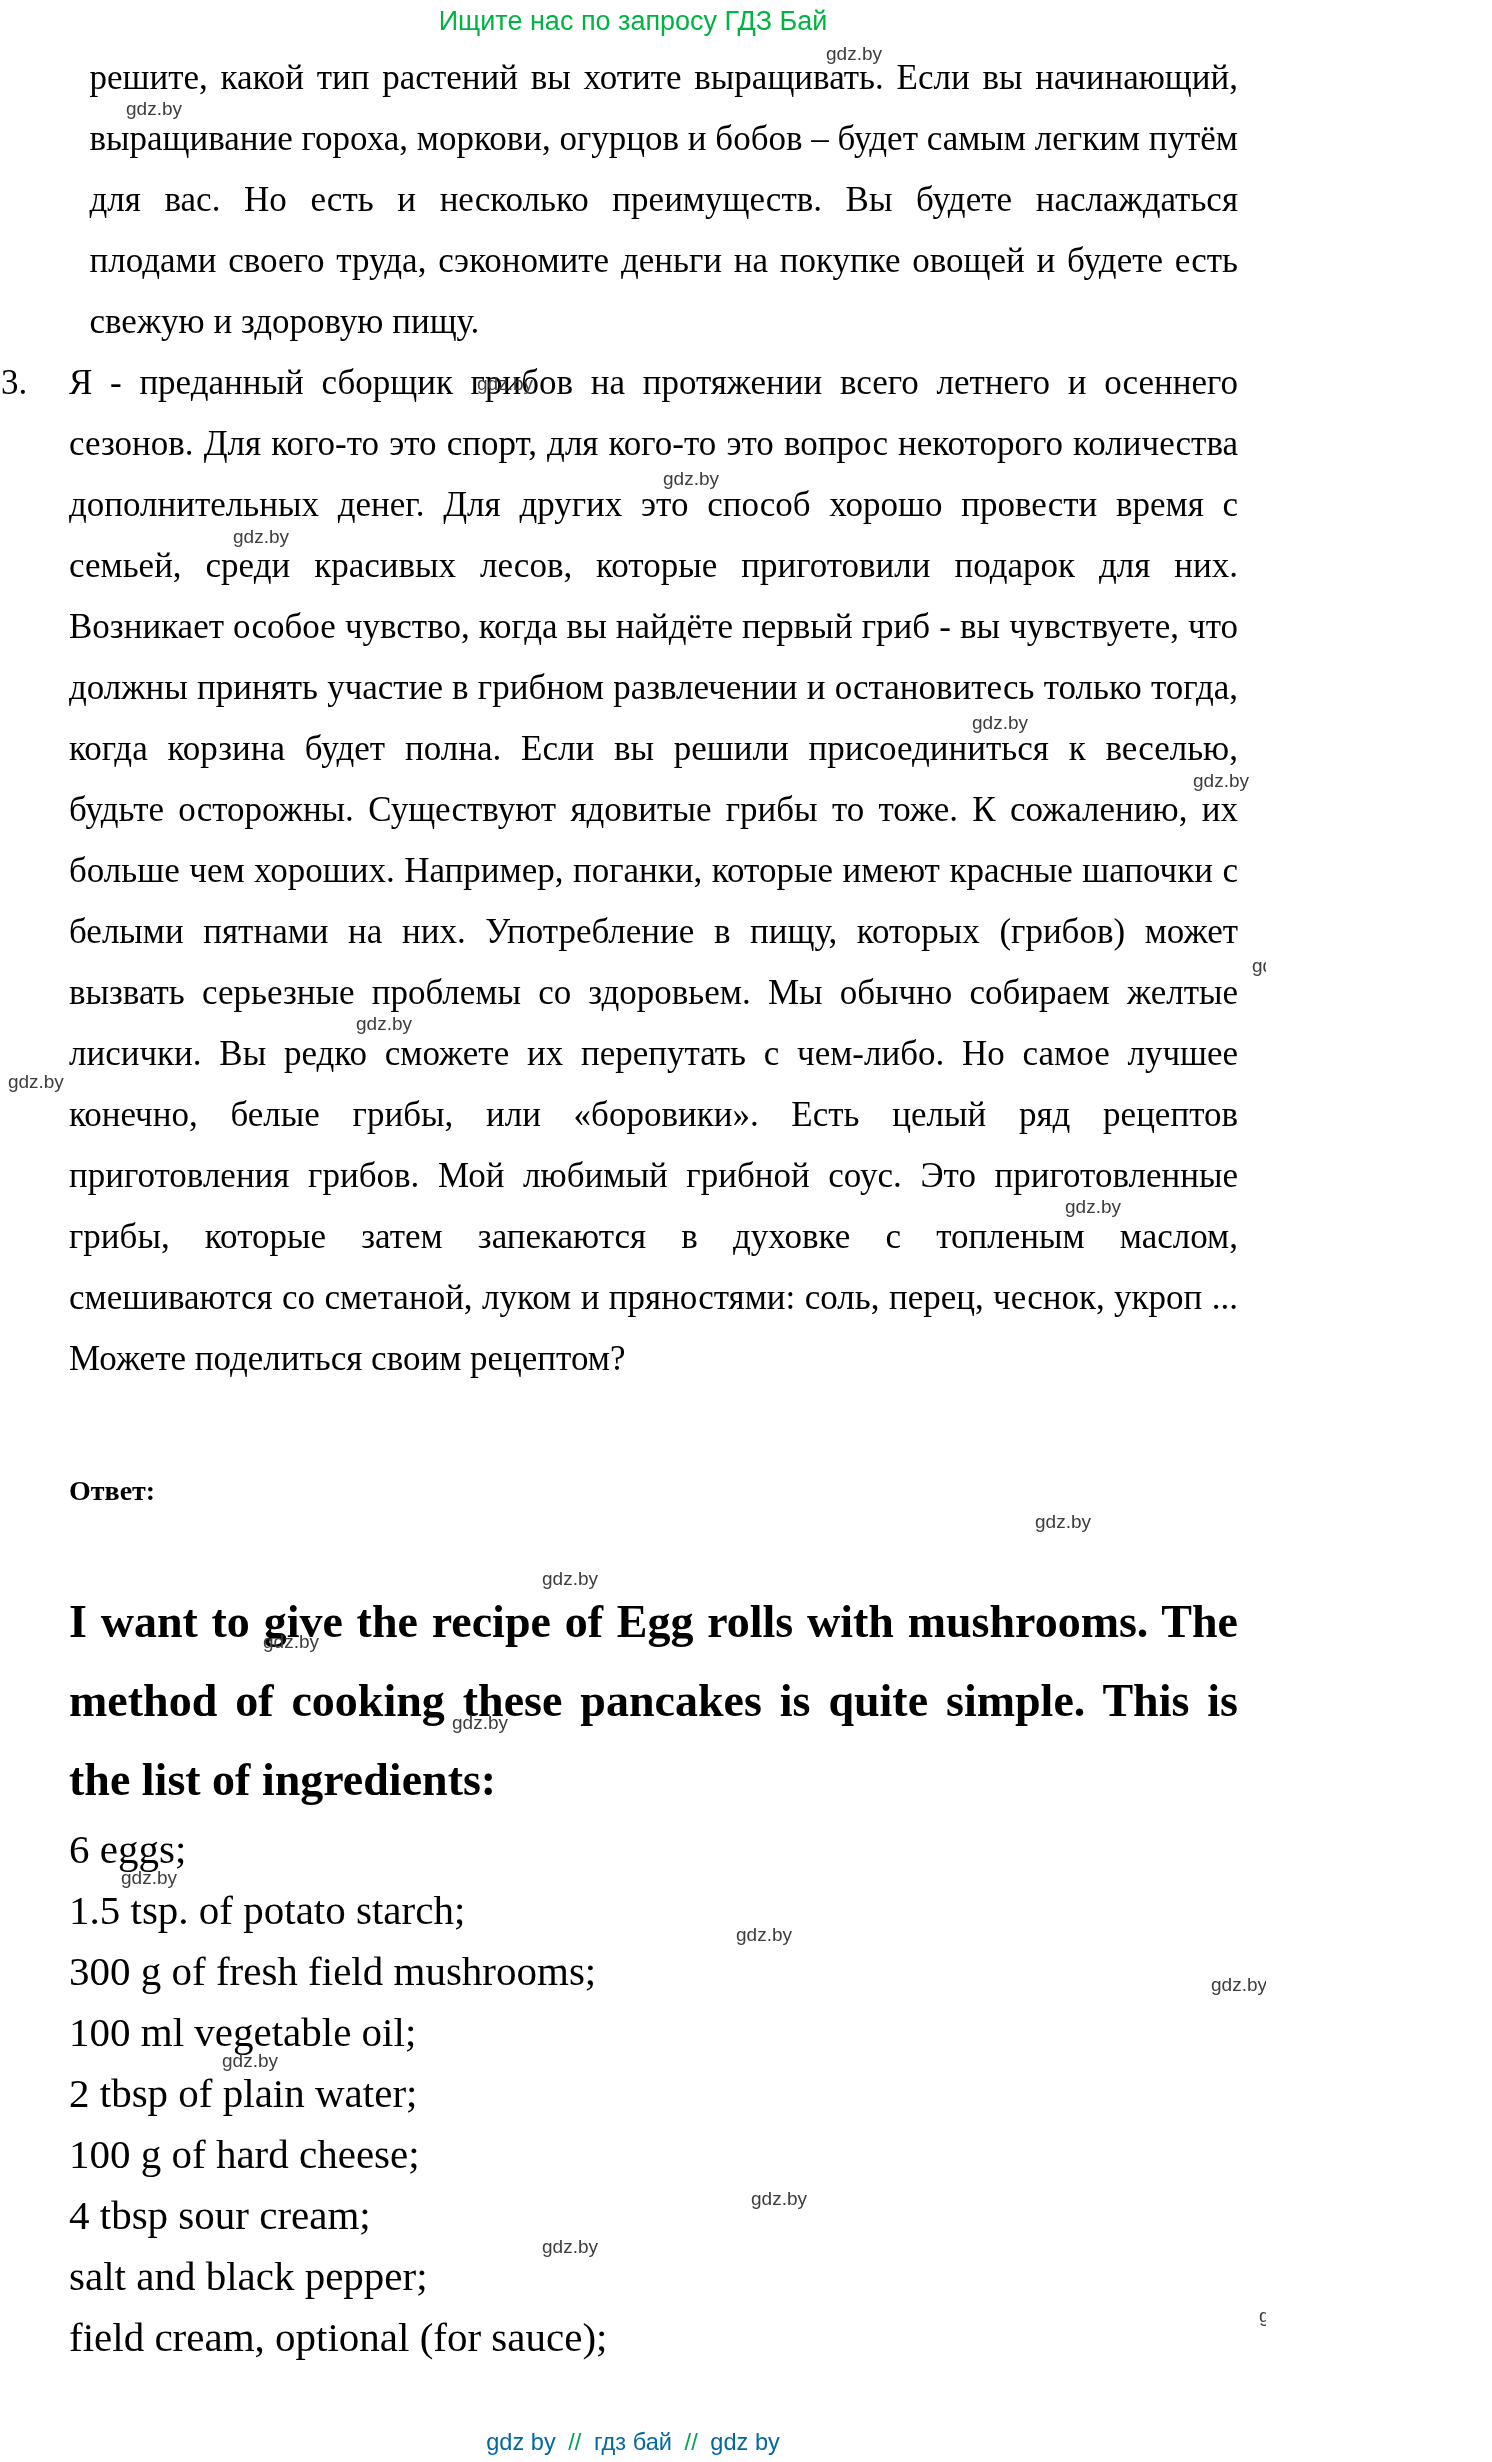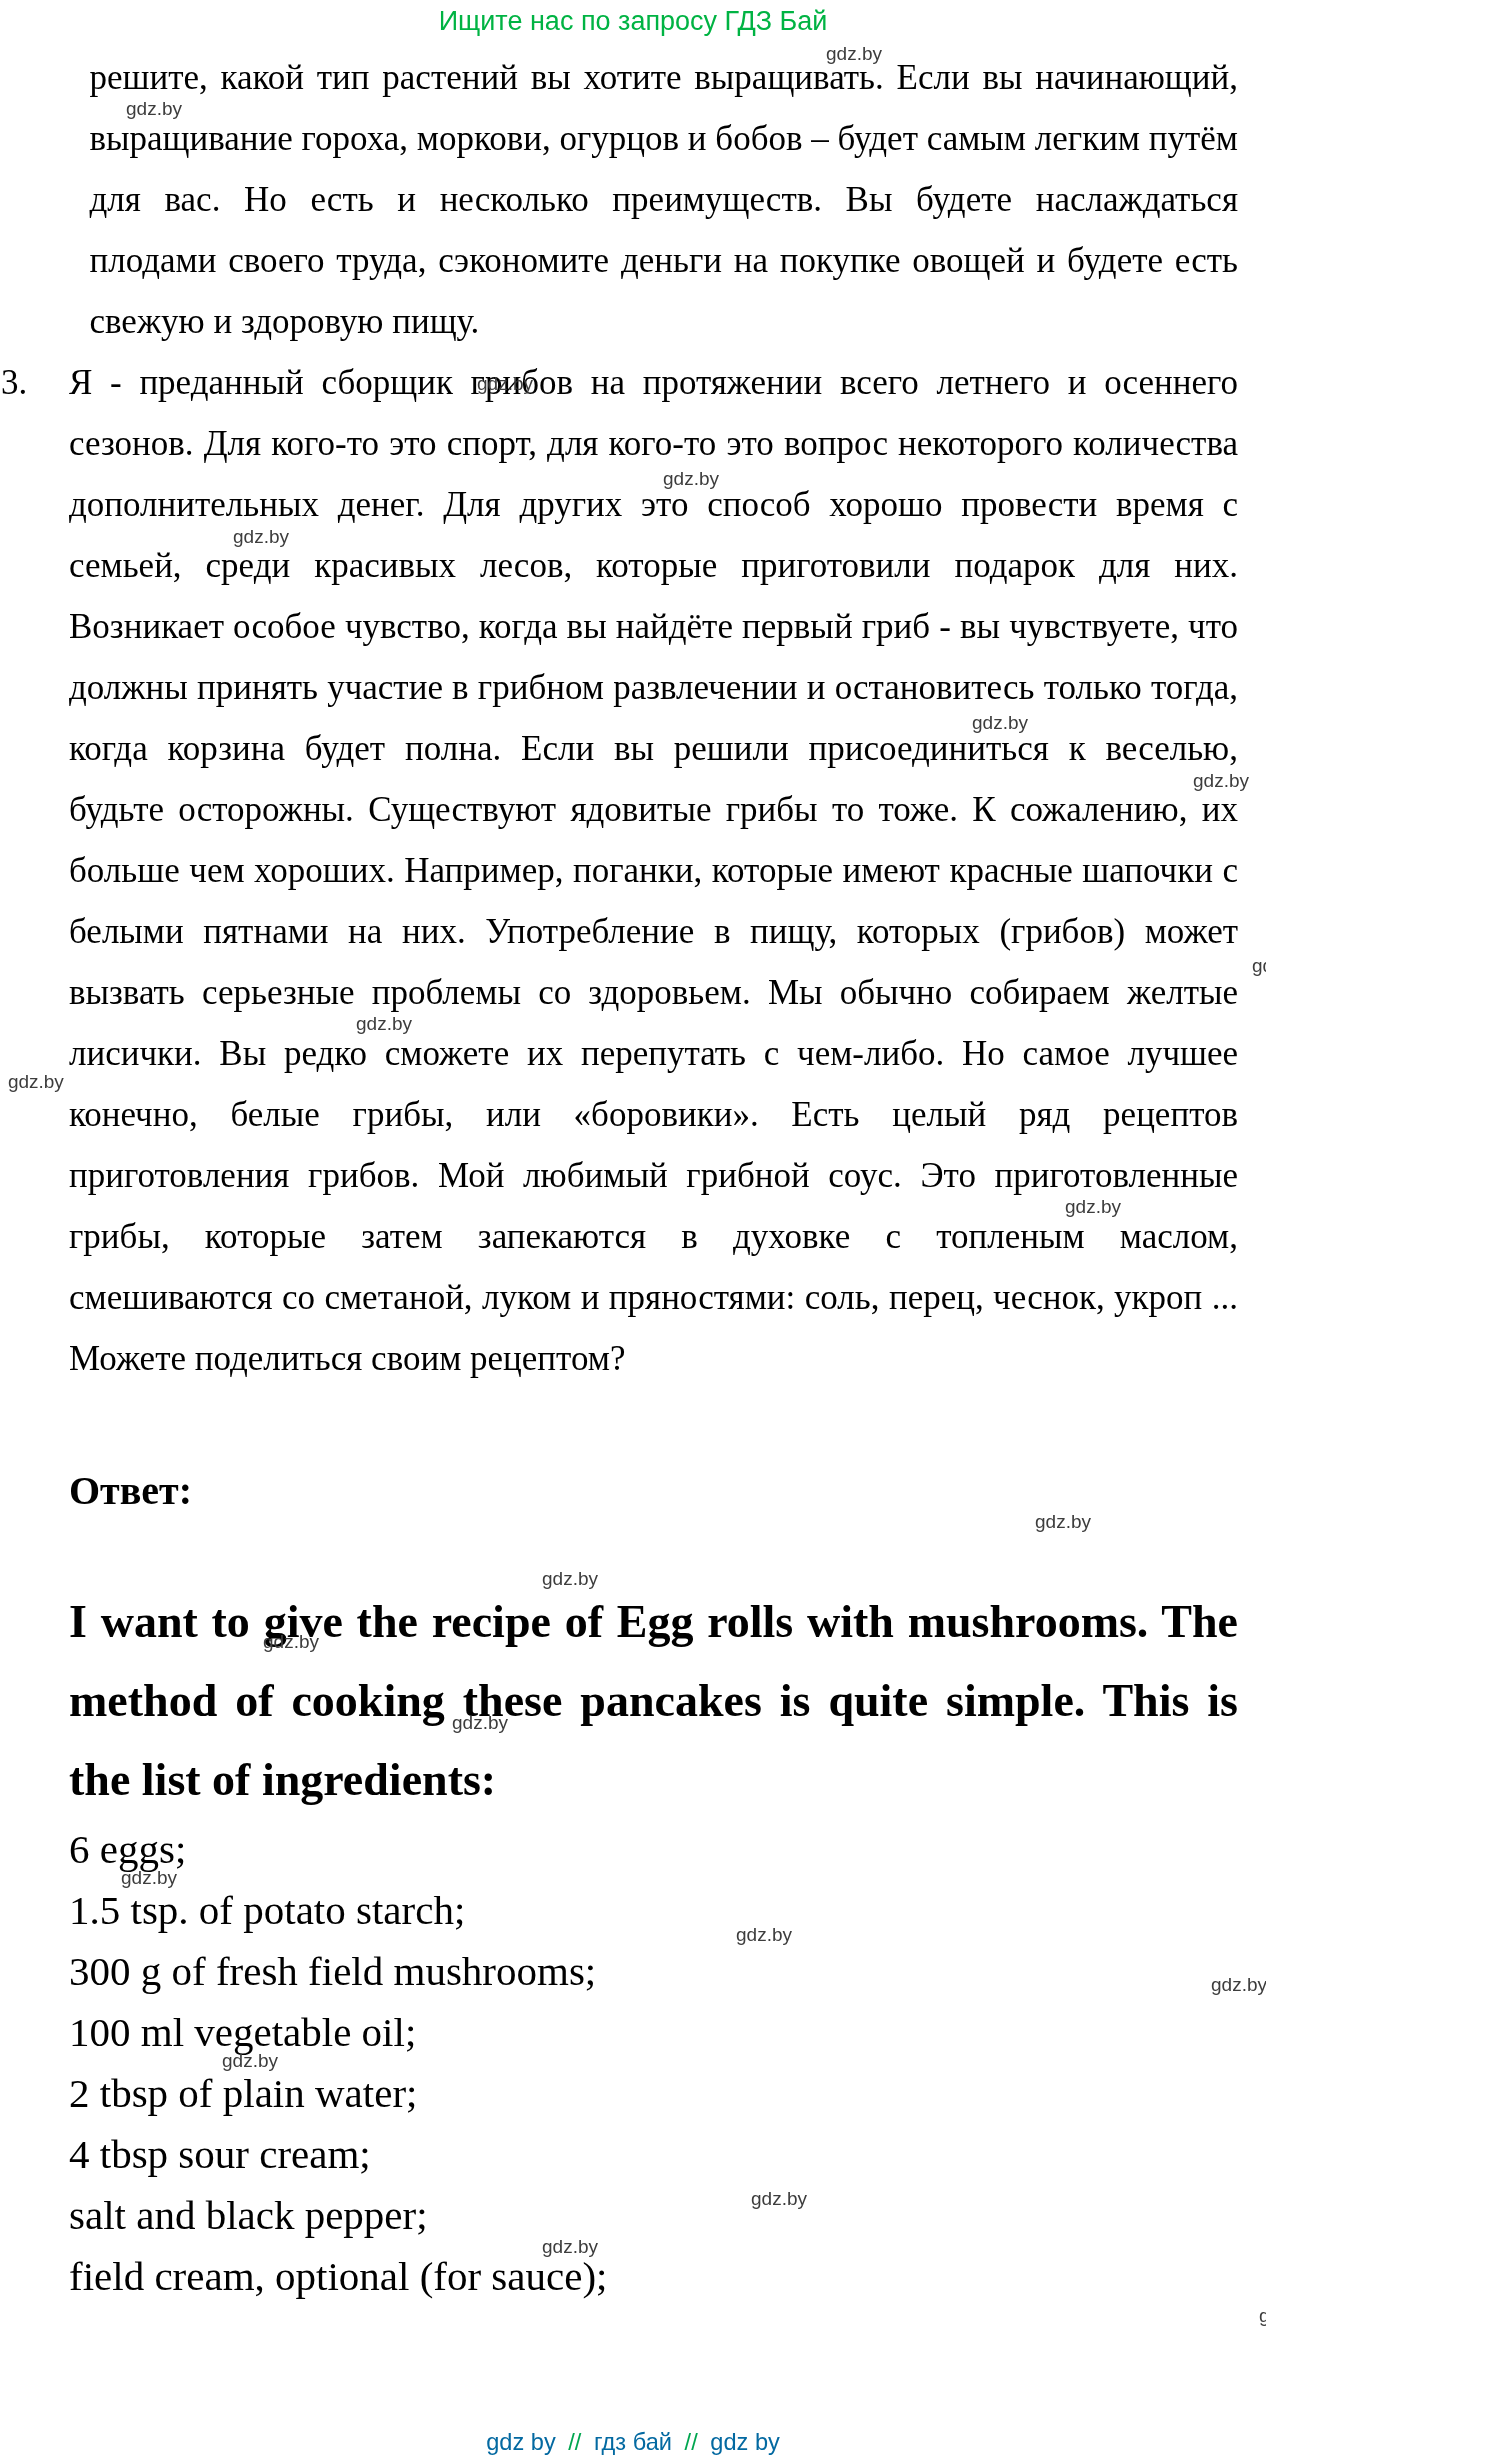--- a/index.html
+++ b/index.html
@@ -39,21 +39,21 @@
   .item { position: relative; }
   .item-num {
     position: absolute;
     left: -68px;
     top: 0;
     font-size: 35px;
     line-height: 61px;
   }
   .answer-label {
     margin-top: 71px;
-    font-size: 40px;
+    font-size: 28px;
     line-height: 61px;
     font-weight: bold;
     font-family: Liberation Serif, serif;
   }
   .en-intro {
     margin-top: 61px;
     font-size: 46px;
     line-height: 79px;
     text-align: justify;
     font-weight: bold;
@@ -101,20 +101,21 @@
     <p class="answer-label">Ответ:</p>
 
     <p class="para en-intro">I want to give the recipe of Egg rolls with mushrooms. The method of cooking these pancakes is quite simple. This is the list of ingredients:</p>
 
     <ul class="ingredients">
       <li>6 eggs;</li>
       <li>1.5 tsp. of potato starch;</li>
       <li>300 g of fresh field mushrooms;</li>
       <li>100 ml vegetable oil;</li>
       <li>2 tbsp of plain water;</li>
+      <li>100 g of hard cheese;</li>
       <li>4 tbsp sour cream;</li>
       <li>salt and black pepper;</li>
       <li>field cream, optional (for sauce);</li>
     </ul>
   </div>
 
   <span class="wm" style="left:826px;top:43px">gdz.by</span>
   <span class="wm" style="left:126px;top:98px">gdz.by</span>
   <span class="wm" style="left:1364px;top:158px">gdz.by</span>
   <span class="wm" style="left:477px;top:373px">gdz.by</span>

